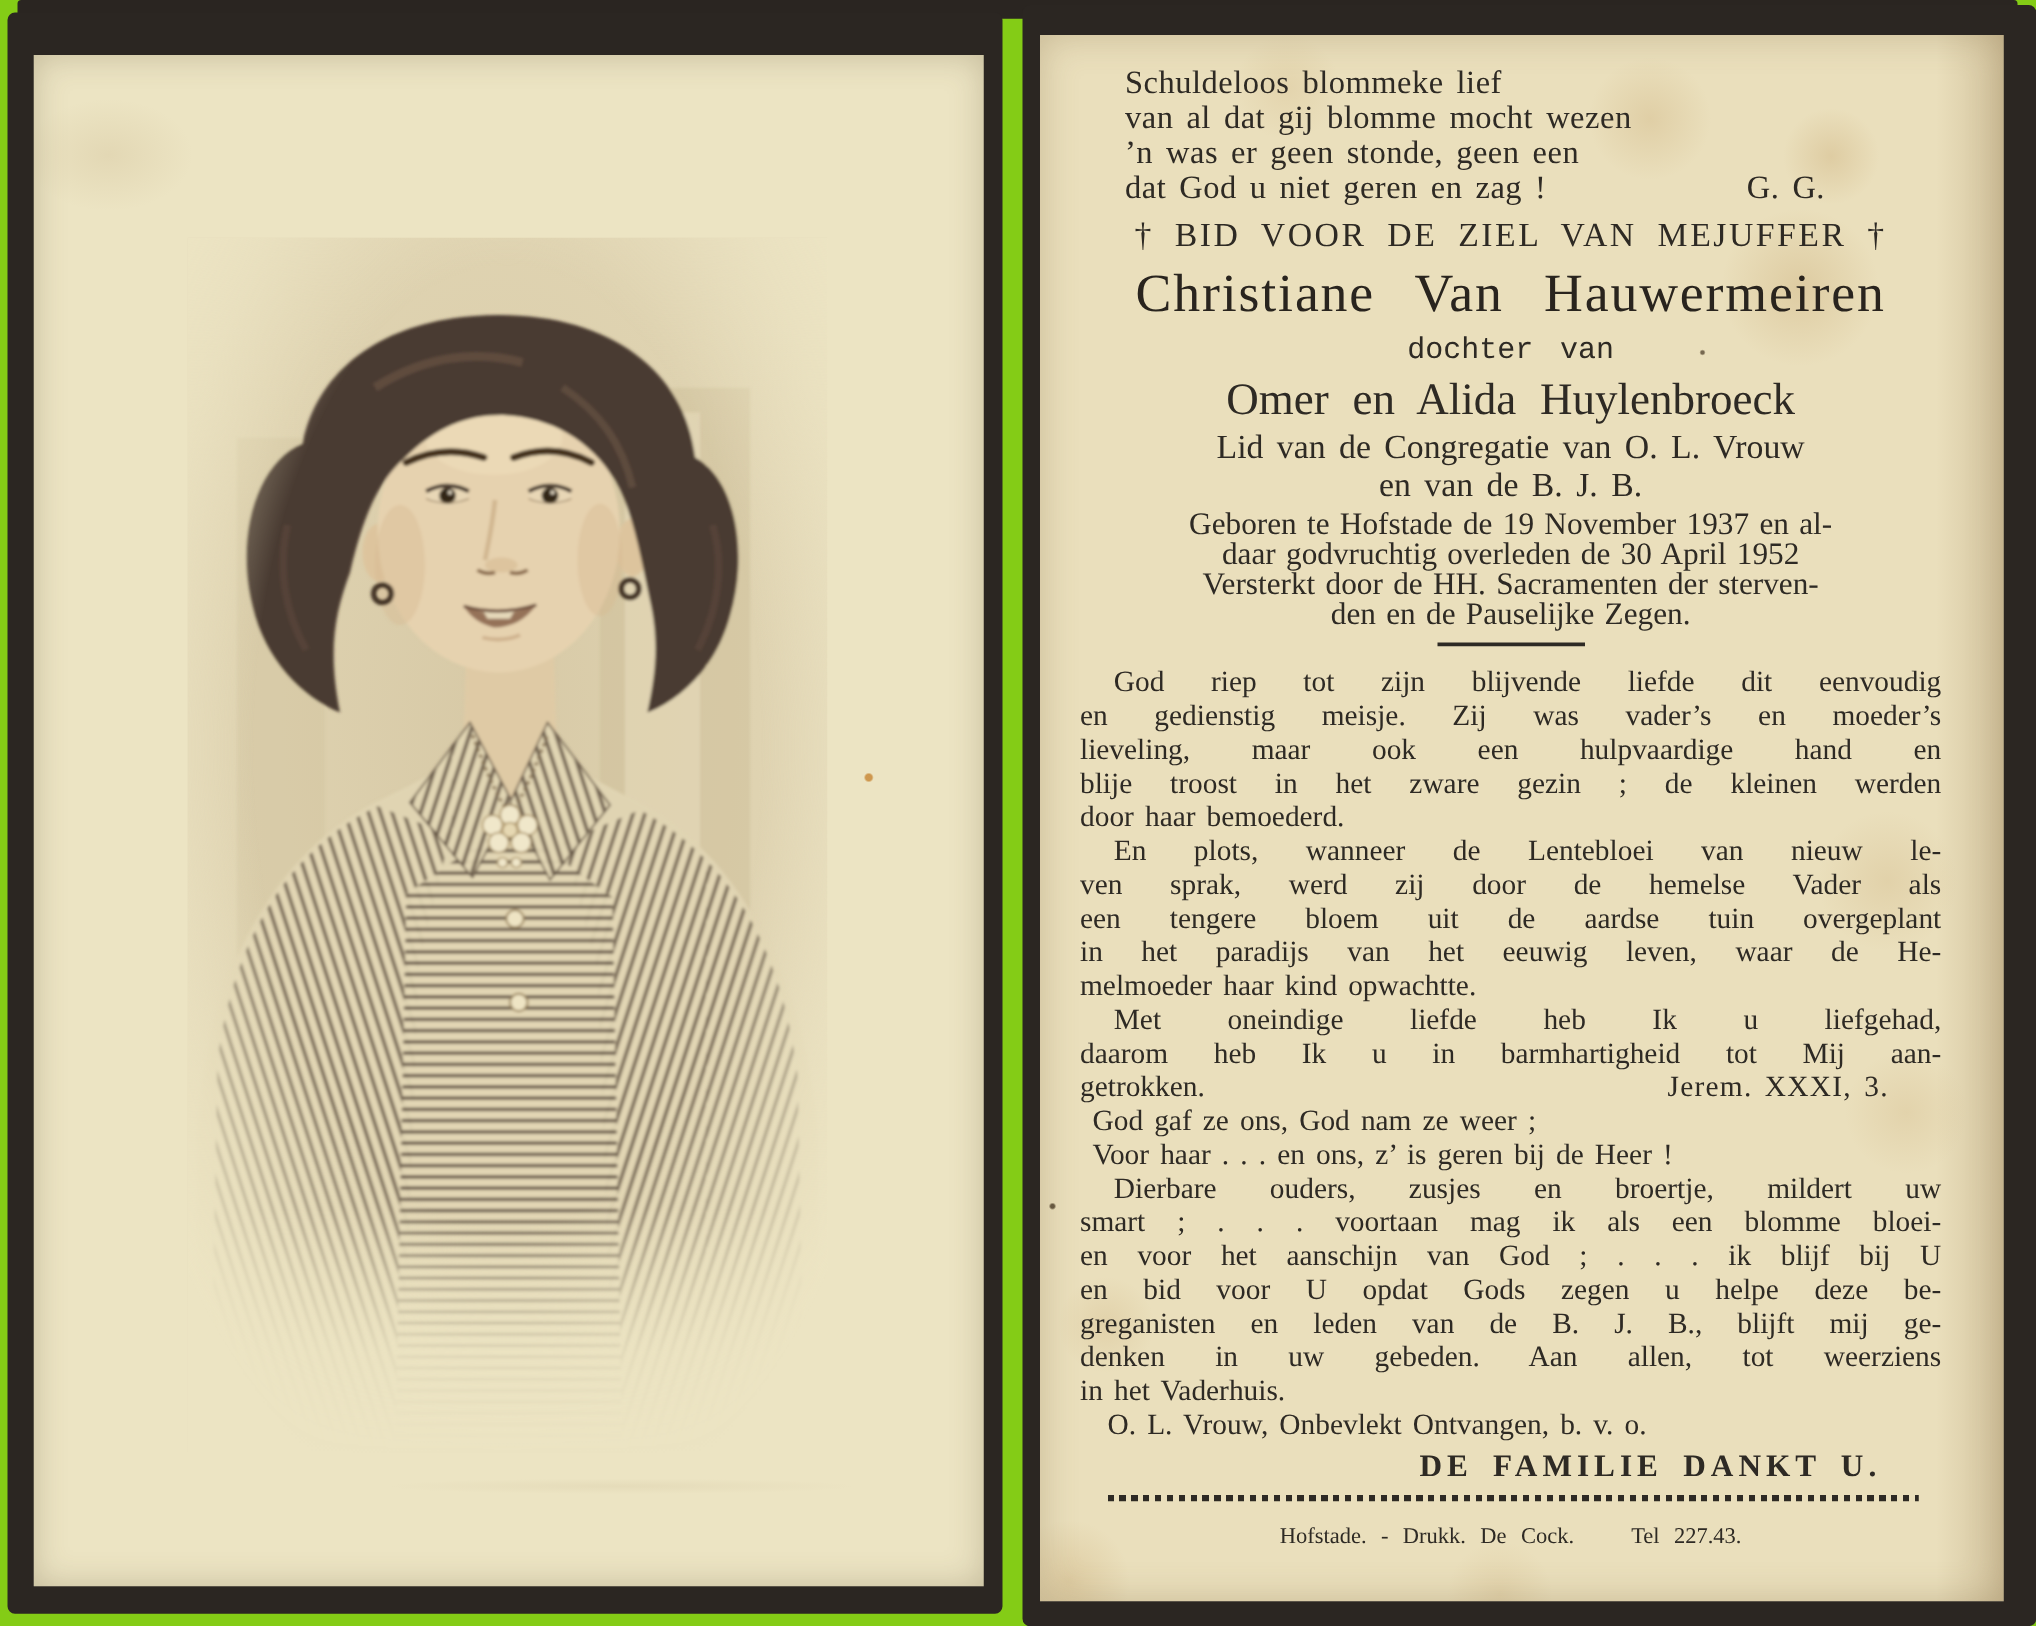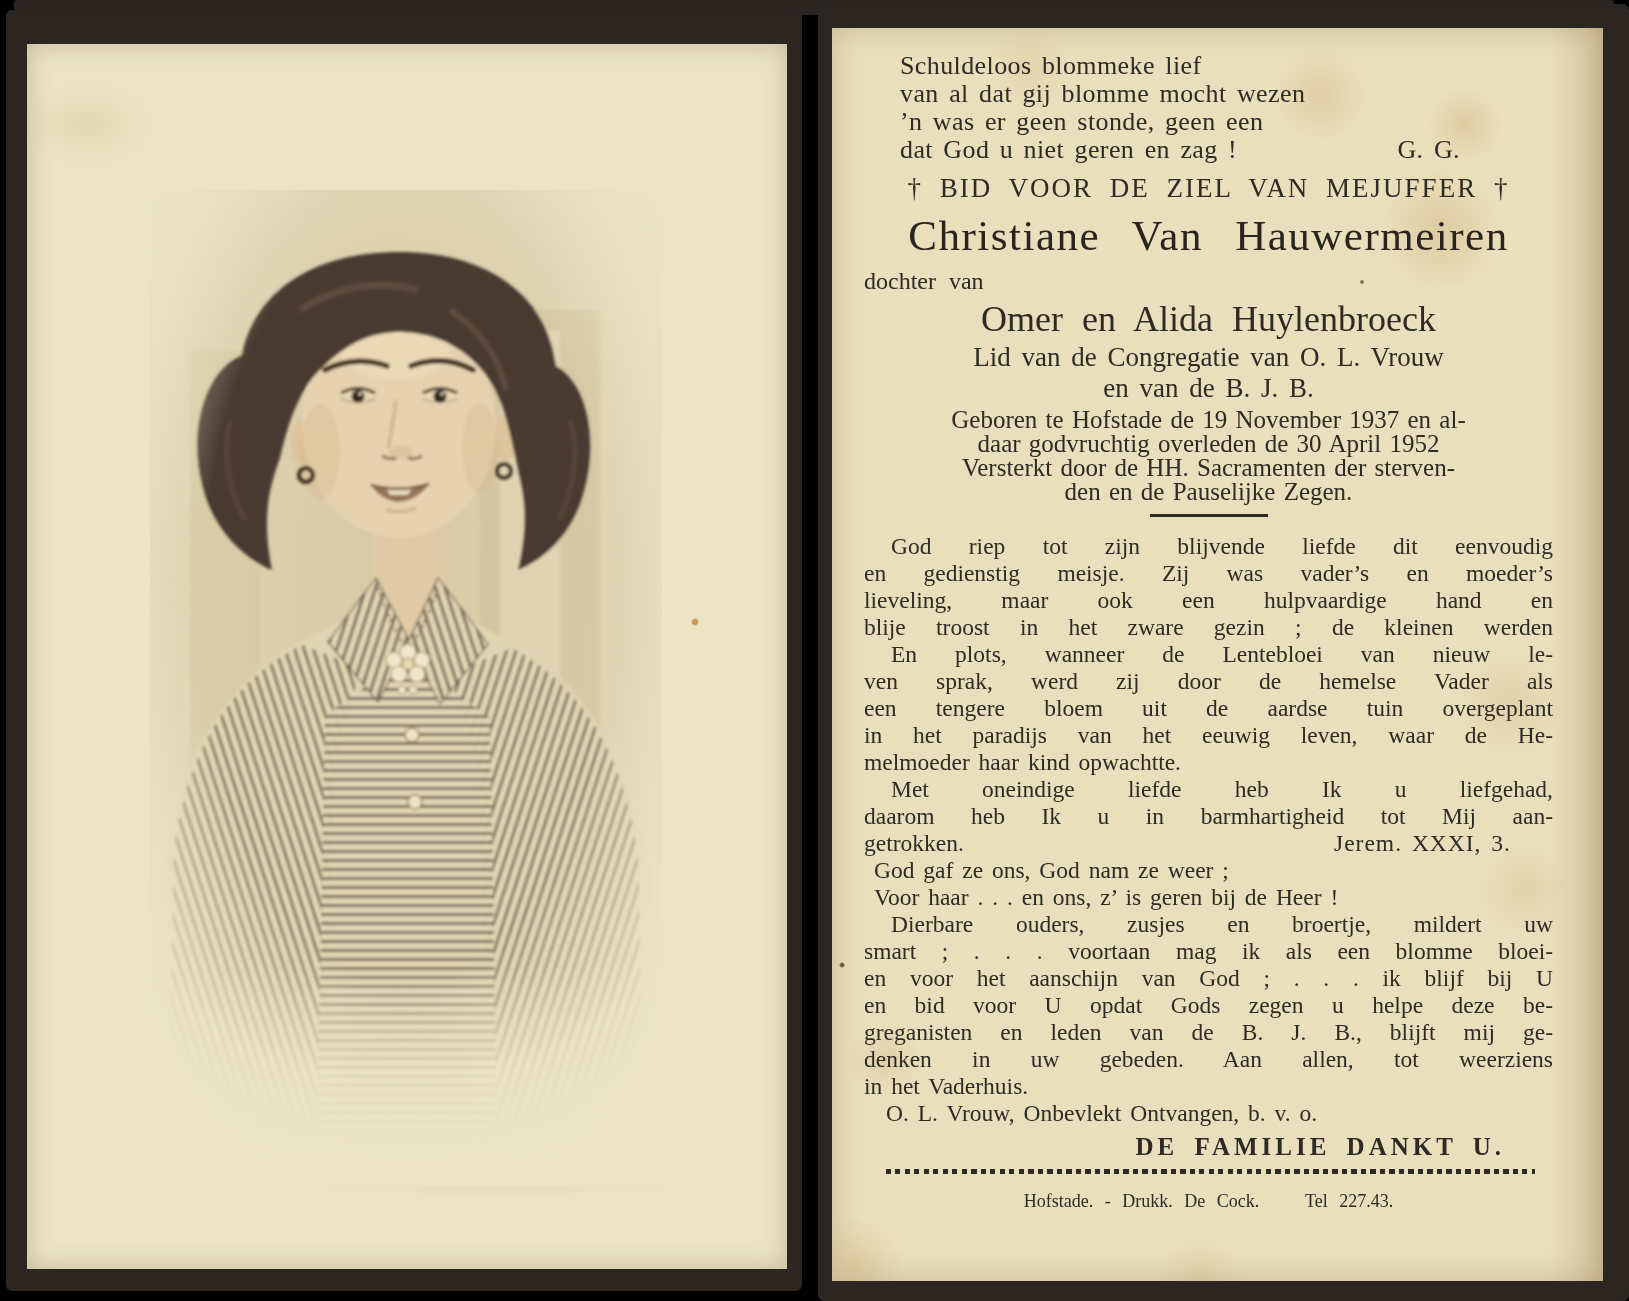--- a/index.html
+++ b/index.html
@@ -1,19 +1,19 @@
 <!DOCTYPE html>
 <html><head>
 <meta charset="utf-8">
 <title>Christiane Van Hauwermeiren</title>
 <style>
   html,body { margin:0; padding:0; background:#e8e6df; }
   .scan {
     position:relative; width:1629px; height:1301px;
-    background:#000000; overflow:hidden;
+    background:#84cc16; overflow:hidden;
     font-family:"Liberation Serif","DejaVu Serif",serif;
     color:#2e2a24;
   }
   .top-bar {
     position:absolute; left:14px; top:0; width:1600px; height:15px;
     background:#2a2521; border-radius:3px;
   }
   .card { position:absolute; box-sizing:border-box; border-style:solid; border-color:#2b2622; }
   .card-left {
     left:6px; top:10px; width:796px; height:1281px;
@@ -52,21 +52,21 @@
   .content div { margin:0; }
 
   .line { text-align:justify; text-align-last:justify; -moz-text-align-last:justify; }
   .line.no-just { text-align:left; text-align-last:auto; -moz-text-align-last:auto; }
   .line.center { text-align:center; text-align-last:center; -moz-text-align-last:center; }
 
   .poem { font-size:26px; line-height:28px; margin-left:36px !important; width:560px; letter-spacing:.4px; word-spacing:3.5px; }
   .poem-last { display:flex; justify-content:space-between; }
   .invocation { margin-top:9px !important; text-align:center; font-size:27px; letter-spacing:2px; word-spacing:8px; line-height:30px; }
   .name { margin:8px 0 0 !important; text-align:center; font-size:43px; font-weight:normal; word-spacing:20px; letter-spacing:1.5px; line-height:49px; color:#29241e; }
-  .relation { text-align:left; font-size:24px; margin-top:7px !important; word-spacing:7px; line-height:28px; }
+  .relation { text-align:center; font-size:24px; margin-top:7px !important; word-spacing:7px; line-height:28px;font-family:Liberation Mono, monospace; }
   .parents { text-align:center; font-size:36px; margin-top:3px !important; word-spacing:10px; line-height:42px; font-weight:500; }
   .membership { font-size:27px; line-height:31px; margin-top:2px !important; word-spacing:4px; }
   .vitals { font-size:25px; line-height:24px; margin-top:4px !important; word-spacing:2px; }
   .divider { width:118px; height:3px; background:#2e2a24; margin:10px auto 0 !important; }
   .para, .verse, .line-split, .dedication { font-size:23.5px; line-height:27px; word-spacing:3px; }
   .body-start { margin-top:16px !important; }
   .para .line:first-child { text-indent:27px; }
   .verse .line { text-indent:10px; }
   .line-split { display:flex; justify-content:space-between; }
   .line-split .ref { padding-right:42px; letter-spacing:1px;font-family:Liberation Serif, serif; }
@@ -257,20 +257,21 @@
           <div class="line center">den en de Pauselijke Zegen.</div>
         </div>
 
       <div class="divider"></div>
 
       <div class="para body-start">
           <div class="line">God riep tot zijn blijvende liefde dit eenvoudig</div>
           <div class="line">en gedienstig meisje. Zij was vader’s en moeder’s</div>
           <div class="line">lieveling, maar ook een hulpvaardige hand en</div>
           <div class="line">blije troost in het zware gezin ; de kleinen werden</div>
+          <div class="line no-just">door haar bemoederd.</div>
         </div>
       <div class="para">
           <div class="line">En plots, wanneer de Lentebloei van nieuw le-</div>
           <div class="line">ven sprak, werd zij door de hemelse Vader als</div>
           <div class="line">een tengere bloem uit de aardse tuin overgeplant</div>
           <div class="line">in het paradijs van het eeuwig leven, waar de He-</div>
           <div class="line no-just">melmoeder haar kind opwachtte.</div>
         </div>
       <div class="para">
           <div class="line">Met oneindige liefde heb Ik u liefgehad,</div>

